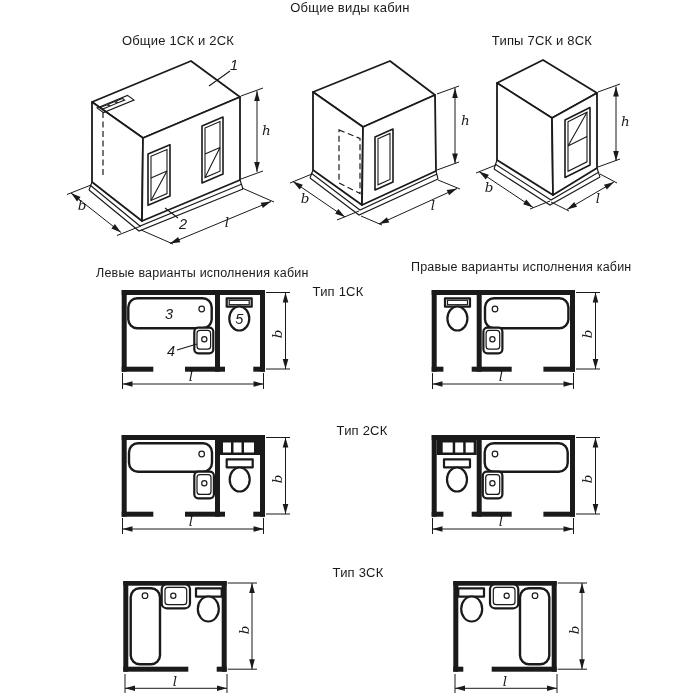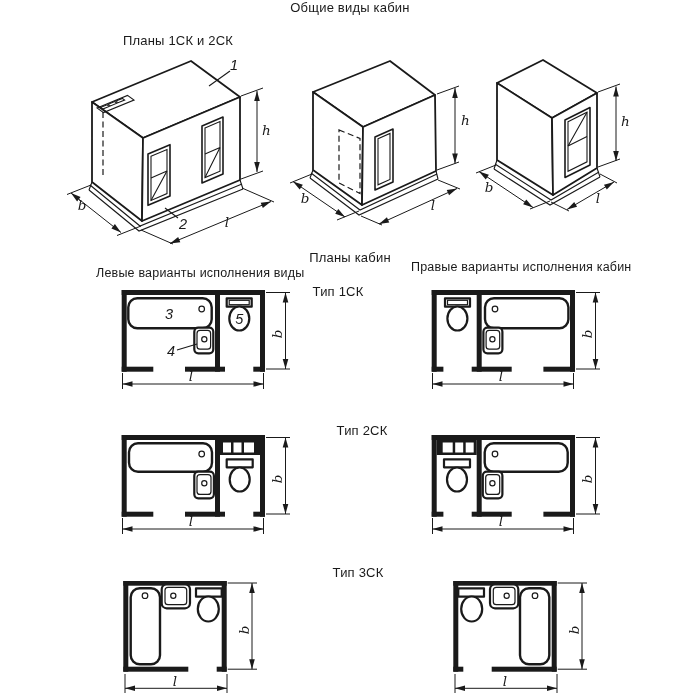--- a/index.html
+++ b/index.html
@@ -240,24 +240,24 @@
   <g transform="translate(445,578)">
     <use href="#room3" transform="translate(120,0) scale(-1,1)"></use>
     <use href="#dims-square"></use>
     <text class="dimtxt mid" x="60" y="107.5">l</text>
     <text class="dimtxt mid" transform="translate(133.5,52) rotate(-90)">b</text>
   </g>
 </svg>
 
 <div class="lbl" style="left:0;top:7;width:700px">Общие виды кабин</div>
 
-<div class="lbl" style="left:78;top:33px;left:78px;width:200px">Планы 1СК и 2СК</div>
-
-<div class="lbl" style="left:0;top:250px;width:700px">Планы кабин</div>
-
-<div class="lbl small" style="left:96px;top:266px;width:200px">Левые варианты исполнения виды</div>
+<div class="lbl" style="left:78;top:33px;left:78px;width:200px">Общие 1СК и 2СК</div>
+<div class="lbl" style="left:442px;top:33px;width:200px">Типы 7СК и 8СК</div>
+
+
+<div class="lbl small" style="left:96px;top:266px;width:200px">Левые варианты исполнения кабин</div>
 <div class="lbl small" style="left:411px;top:260px;width:200px">Правые варианты исполнения кабин</div>
 
 <div class="lbl" style="left:0;top:284px;width:676px">Тип 1СК</div>
 <div class="lbl" style="left:12px;top:423px;width:700px">Тип 2СК</div>
 <div class="lbl" style="left:8px;top:565px;width:700px">Тип 3СК</div>
 
 </div>
 
 </body></html>

